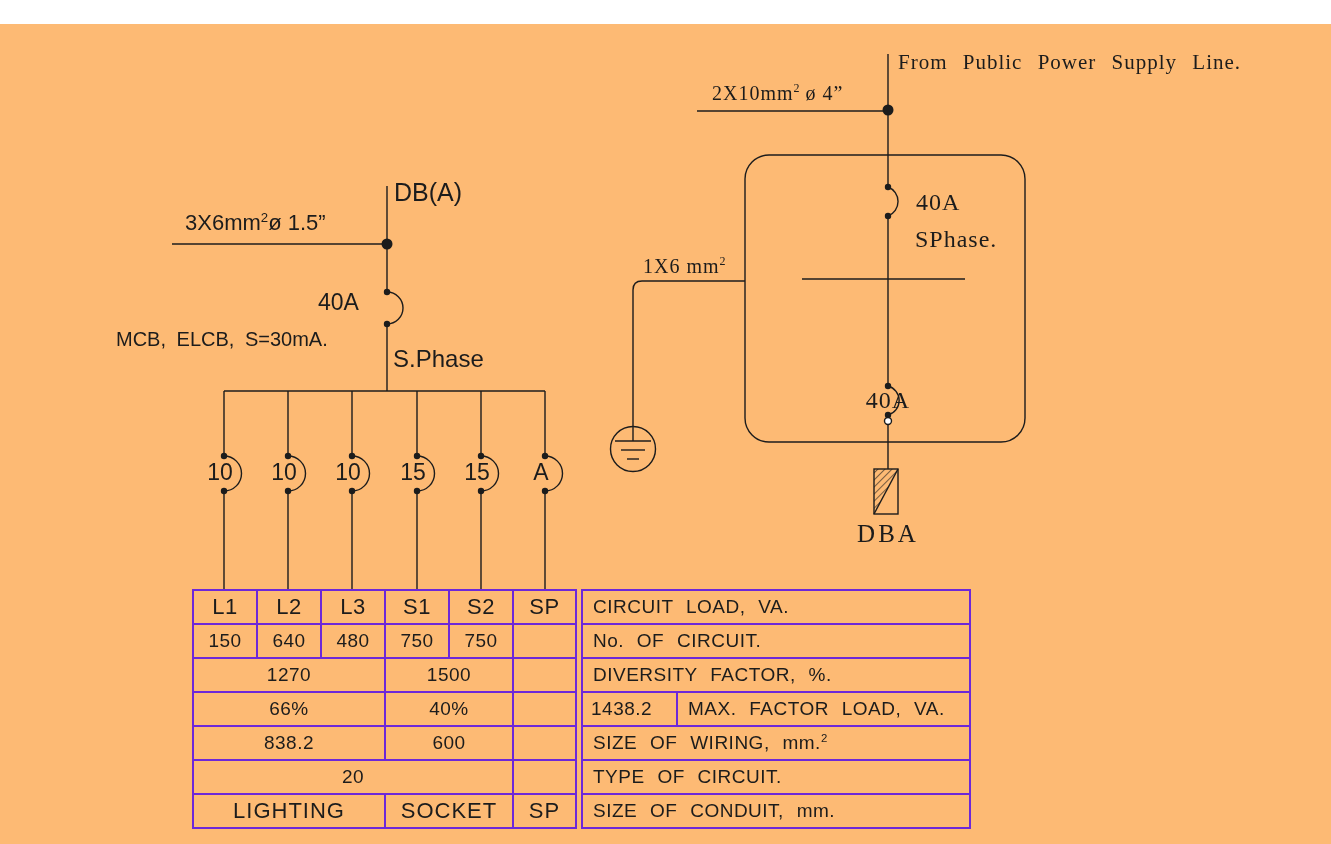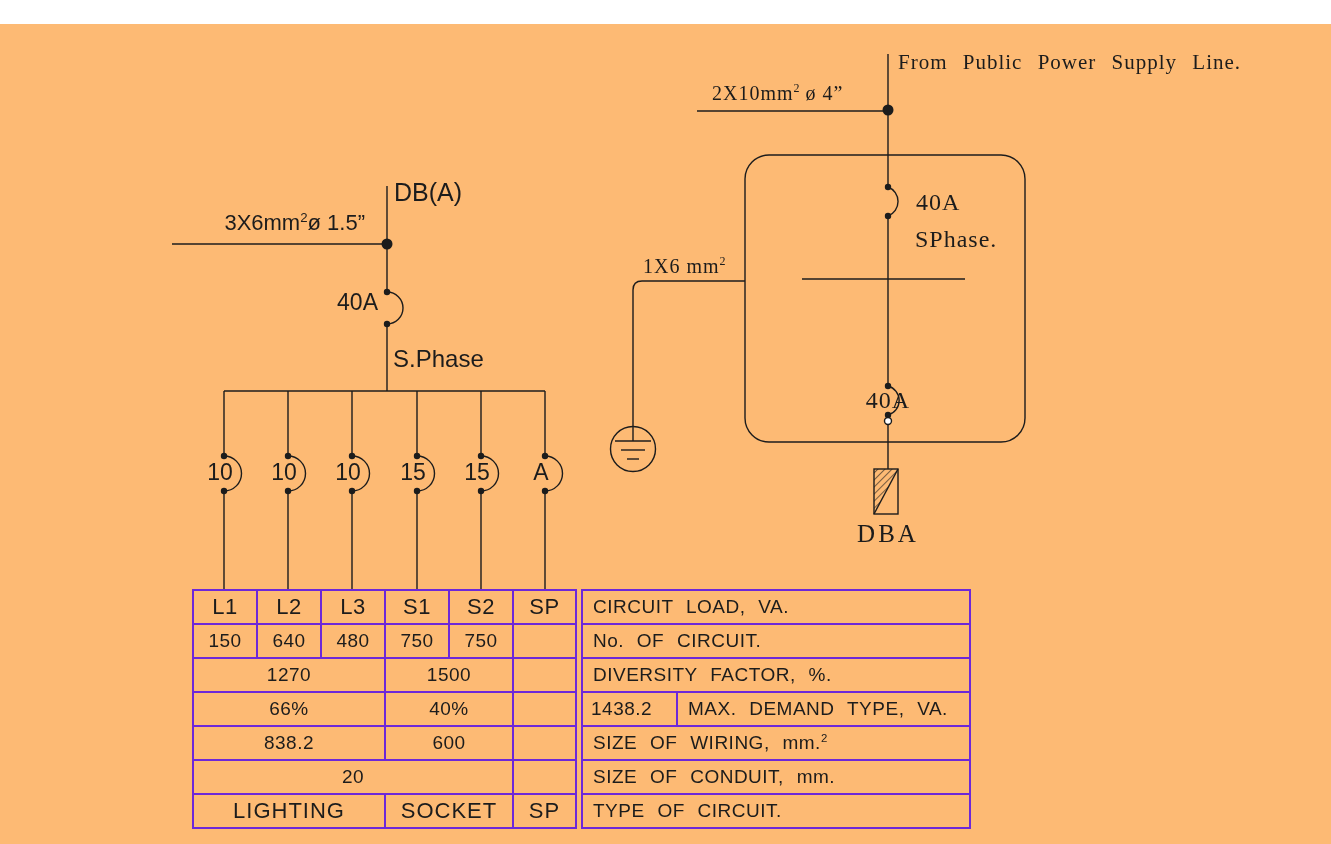--- a/index.html
+++ b/index.html
@@ -6,21 +6,21 @@
   .canvas {
     position:relative; width:1331px; height:844px; background:#fdba74;
     overflow:hidden; color:#1c1c1c;margin-top:24px;
   }
   svg { position:absolute; left:0; top:0; }
   .lbl { position:absolute; white-space:nowrap; color:#1c1c1c; line-height:1.1; }
   .serif { font-family:"Liberation Serif", serif; }
   .sans  { font-family:"Liberation Sans", sans-serif; }
   .sup { font-size:0.60em; vertical-align:super; letter-spacing:0; }
   .ctr { text-align:center; }
-  .rgt { text-align:right; }
+  .rgt { }
 
   table.tbl {
     position:absolute; border-collapse:collapse; table-layout:fixed;
     font-family:"Liberation Sans", sans-serif; color:#1c1c1c;
   }
   table.tbl td {
     border:2px solid #6d28d9; height:32px; padding:0; text-align:center;
     font-size:19px; letter-spacing:0.5px; overflow:hidden; vertical-align:middle;
   }
   table.tbl td.hdr { font-size:22px; }
@@ -149,20 +149,21 @@
   <div class="lbl serif boxlbl ctr" style="left:858px; top:363px; width:60px;">40A</div>
 
   <div class="lbl serif ctr" style="left:850px; top:496px; width:76px; font-size:25px; letter-spacing:3px;">DBA</div>
 
   <div class="lbl sans" style="left:394px; top:155px; font-size:25px;">DB(A)</div>
 
   <div class="lbl sans rgt" style="left:185px; top:187px; width:180px; font-size:22px;"><span>3X6mm</span><span class="sup">2</span><span>ø 1.5”</span></div>
 
   <div class="lbl sans rgt" style="left:318px; top:266px; width:60px; font-size:23px;">40A</div>
 
+  <div class="lbl sans" style="left:116px; top:304px; font-size:20px; word-spacing:5px;">MCB, ELCB, S=30mA.</div>
 
   <div class="lbl sans" style="left:393px; top:322px; font-size:24px;">S.Phase</div>
 
   <div class="lbl sans ctr" style="left:197px; top:436px; width:46px; font-size:23px;">10</div>
   <div class="lbl sans ctr" style="left:261px; top:436px; width:46px; font-size:23px;">10</div>
   <div class="lbl sans ctr" style="left:325px; top:436px; width:46px; font-size:23px;">10</div>
   <div class="lbl sans ctr" style="left:390px; top:436px; width:46px; font-size:23px;">15</div>
   <div class="lbl sans ctr" style="left:454px; top:436px; width:46px; font-size:23px;">15</div>
   <div class="lbl sans ctr" style="left:518px; top:436px; width:46px; font-size:23px;">A</div>
 
@@ -229,27 +230,27 @@
       <td colspan="2" class="rowlabel">CIRCUIT LOAD, VA.</td>
     </tr>
     <tr>
       <td colspan="2" class="rowlabel">No. OF CIRCUIT.</td>
     </tr>
     <tr>
       <td colspan="2" class="rowlabel">DIVERSITY FACTOR, %.</td>
     </tr>
     <tr>
       <td class="val">1438.2</td>
-      <td class="rowlabel">MAX. DEMAND TYPE, VA.</td>
+      <td class="rowlabel">MAX. FACTOR LOAD, VA.</td>
     </tr>
     <tr>
       <td colspan="2" class="rowlabel"><span>SIZE OF WIRING, mm.</span><span class="sup">2</span></td>
     </tr>
     <tr>
+      <td colspan="2" class="rowlabel">TYPE OF CIRCUIT.</td>
+    </tr>
+    <tr>
       <td colspan="2" class="rowlabel">SIZE OF CONDUIT, mm.</td>
-    </tr>
-    <tr>
-      <td colspan="2" class="rowlabel">TYPE OF CIRCUIT.</td>
     </tr>
   </tbody>
     </table>
 
 </div>
 
 </body></html>

